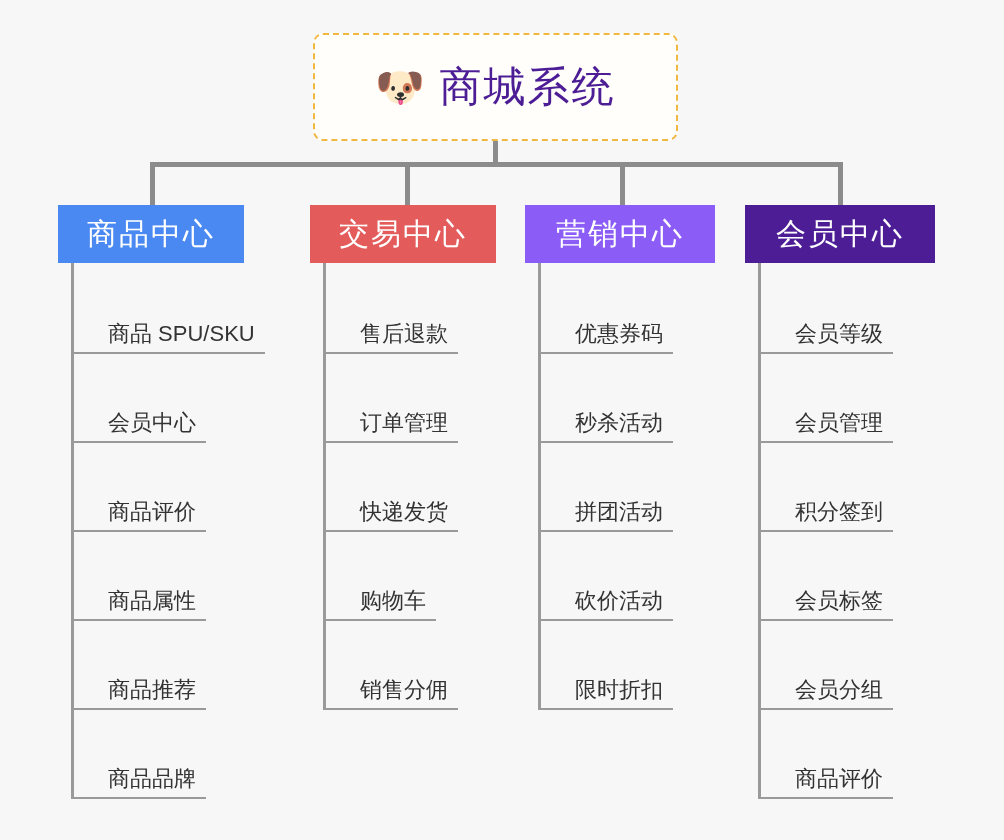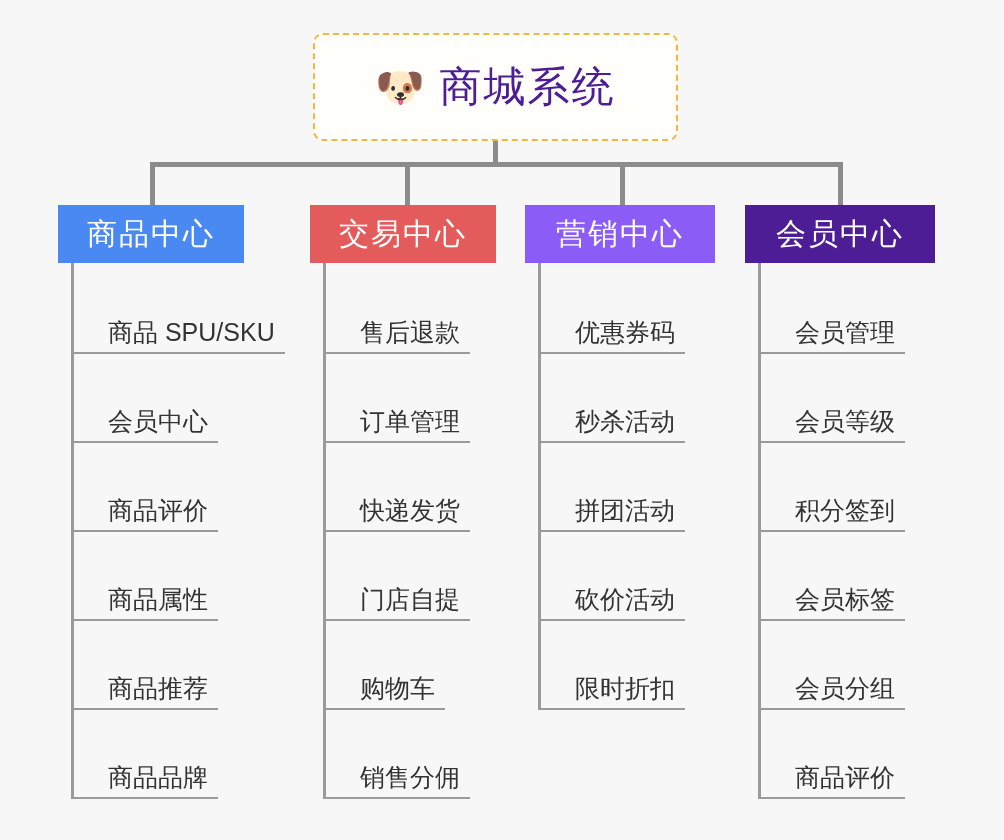--- a/index.html
+++ b/index.html
@@ -100,21 +100,21 @@
     border-left: 3px solid #9a9a9a;
   }
   .leaf-item {
     position: relative;
     height: 89px;
     display: flex;
     align-items: flex-end;
     padding-left: 34px;
   }
   .leaf-label {
-    font-size: 25px;
+    font-size: 22px;
     color: #333333;
     line-height: 1.1;
     padding-bottom: 6px;
     border-bottom: 2px solid #9a9a9a;
     white-space: nowrap;
     margin-left: -34px;
     padding-left: 34px;
     padding-right: 10px;
   }
 </style>
@@ -171,23 +171,20 @@
         <div class="leaf-item">
             <span class="leaf-label">售后退款</span>
           </div>
         <div class="leaf-item">
             <span class="leaf-label">订单管理</span>
           </div>
         <div class="leaf-item">
             <span class="leaf-label">快递发货</span>
           </div>
         <div class="leaf-item">
-            <span class="leaf-label">门店自提</span>
-          </div>
-        <div class="leaf-item">
             <span class="leaf-label">购物车</span>
           </div>
         <div class="leaf-item">
             <span class="leaf-label">销售分佣</span>
           </div>
       </div>
     </div>
 
     <div class="column col-2">
       <div class="cat-header" style="background: #8b5cf6;">
@@ -211,24 +208,24 @@
           </div>
       </div>
     </div>
 
     <div class="column col-3">
       <div class="cat-header" style="background: #4c1d95;">
         <span>会员中心</span>
       </div>
       <div class="leaf-list">
         <div class="leaf-item">
+            <span class="leaf-label">会员等级</span>
+          </div>
+        <div class="leaf-item">
             <span class="leaf-label">会员管理</span>
-          </div>
-        <div class="leaf-item">
-            <span class="leaf-label">会员等级</span>
           </div>
         <div class="leaf-item">
             <span class="leaf-label">积分签到</span>
           </div>
         <div class="leaf-item">
             <span class="leaf-label">会员标签</span>
           </div>
         <div class="leaf-item">
             <span class="leaf-label">会员分组</span>
           </div>

